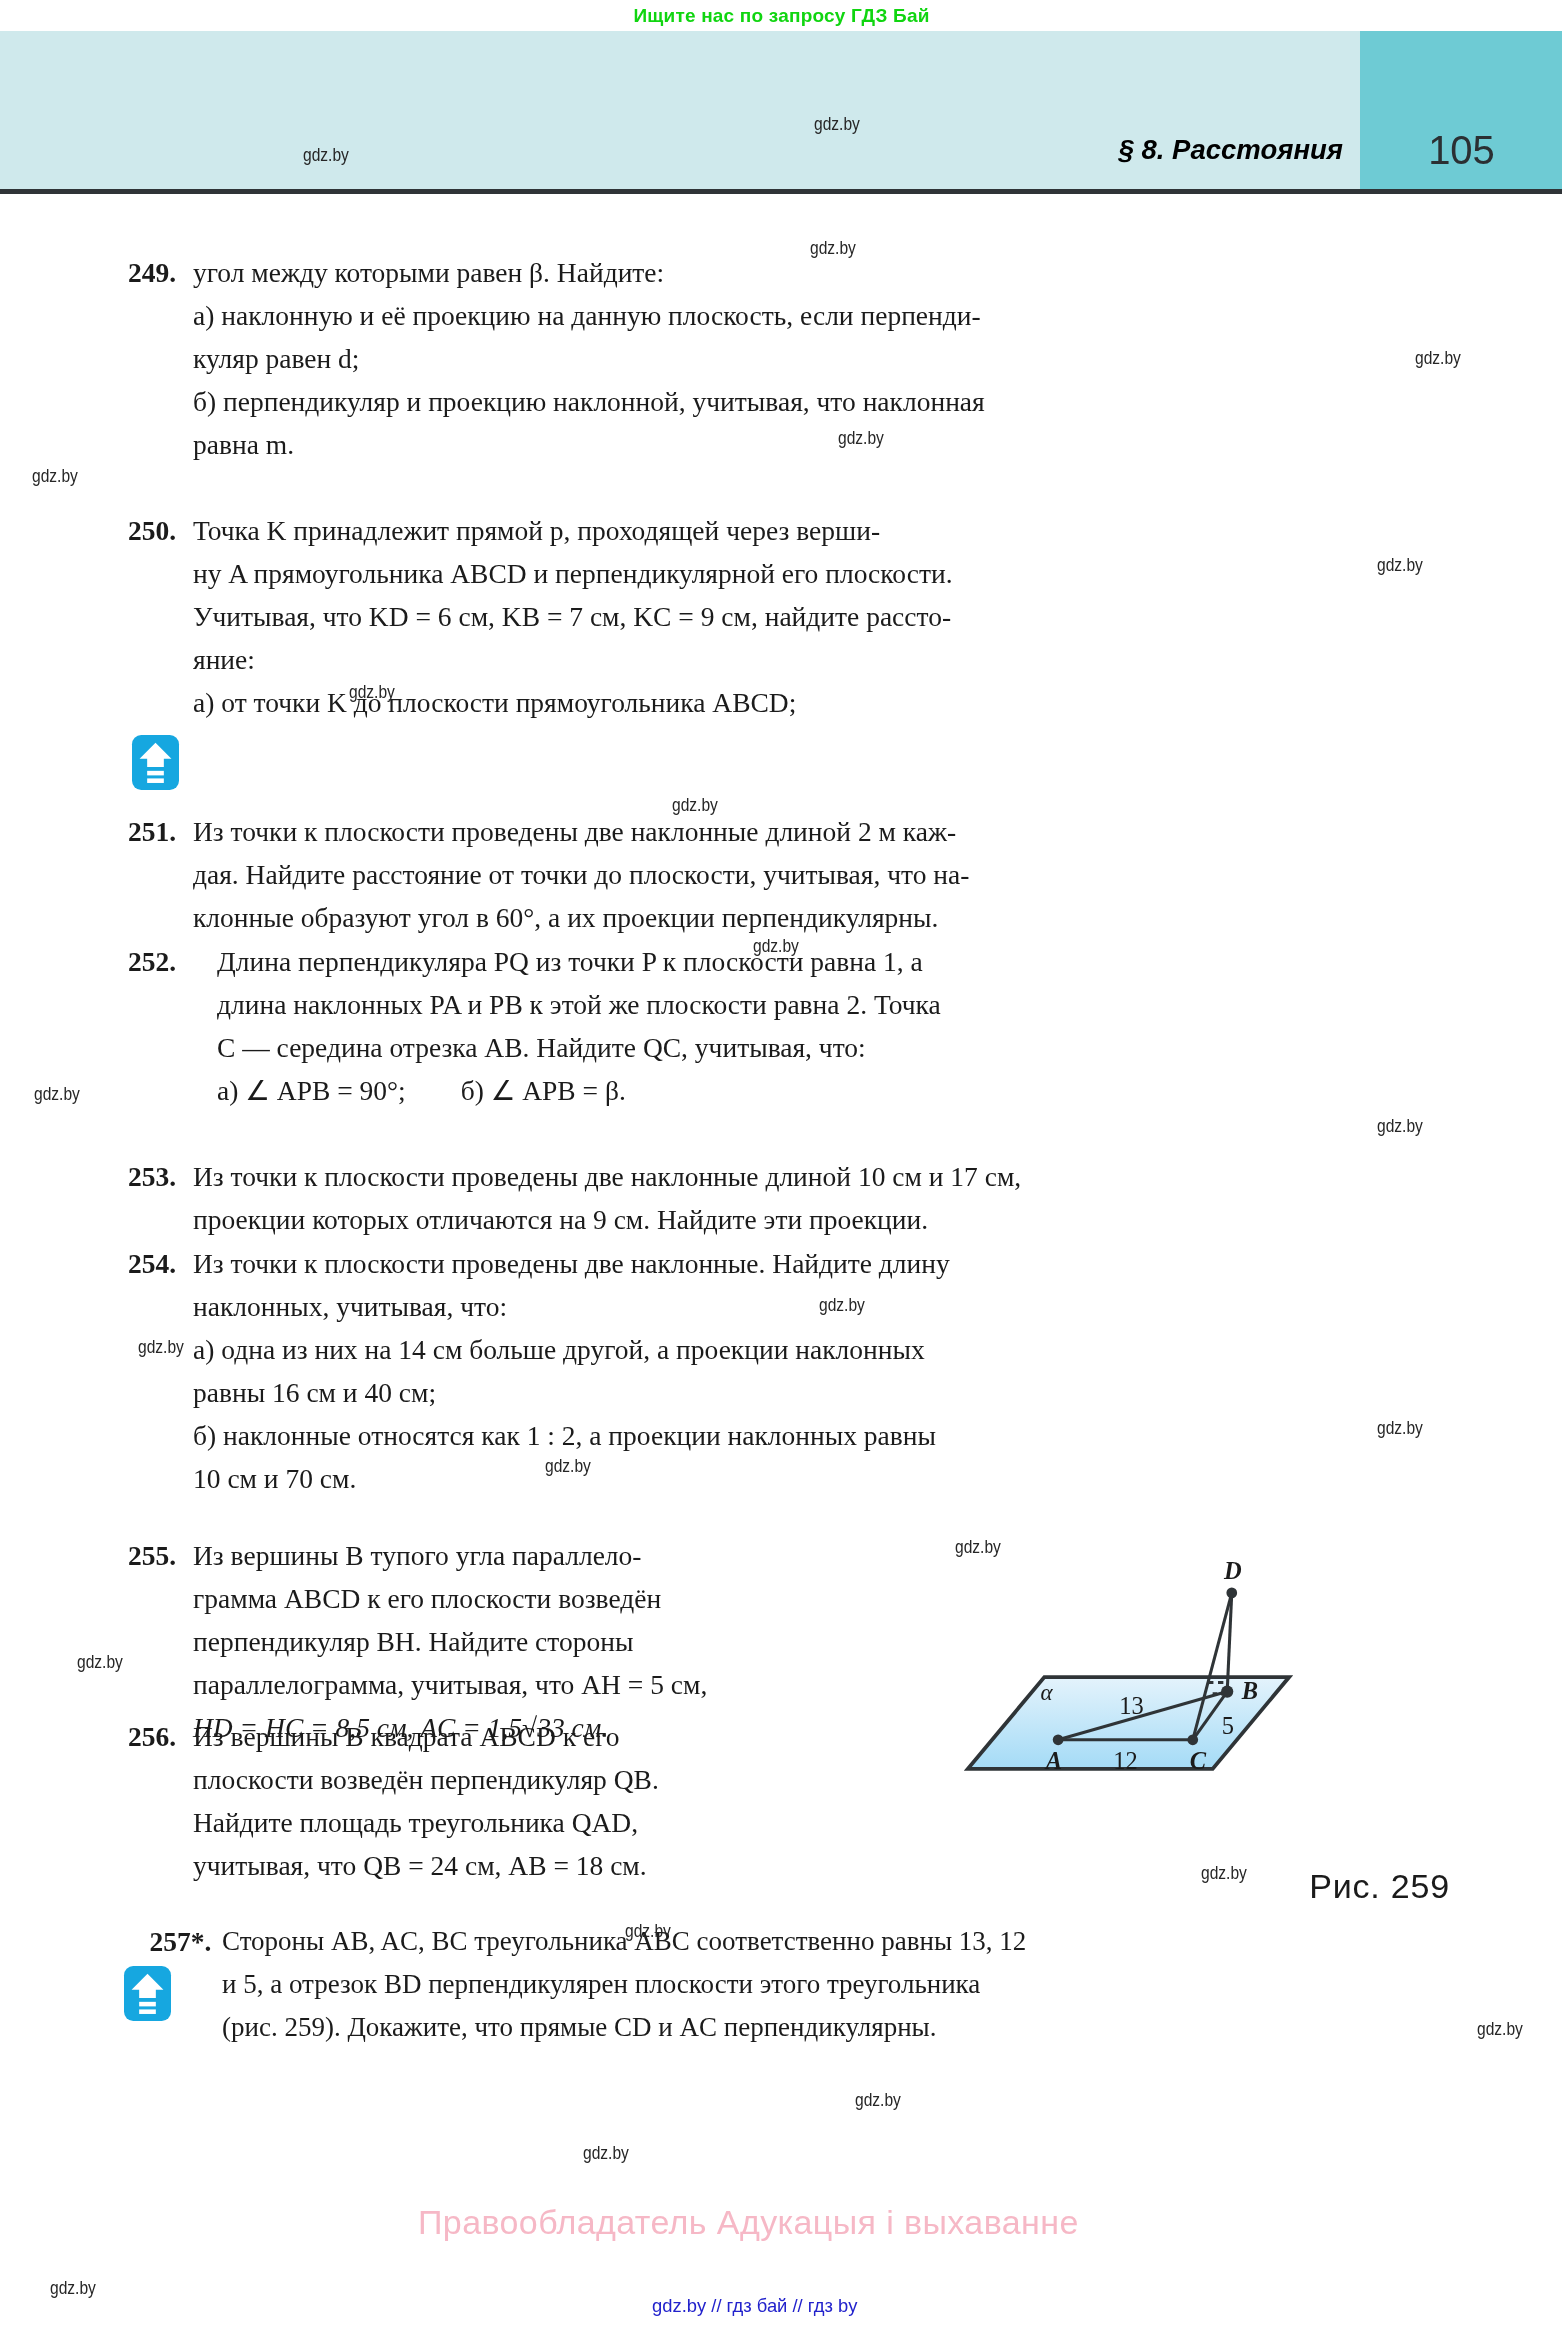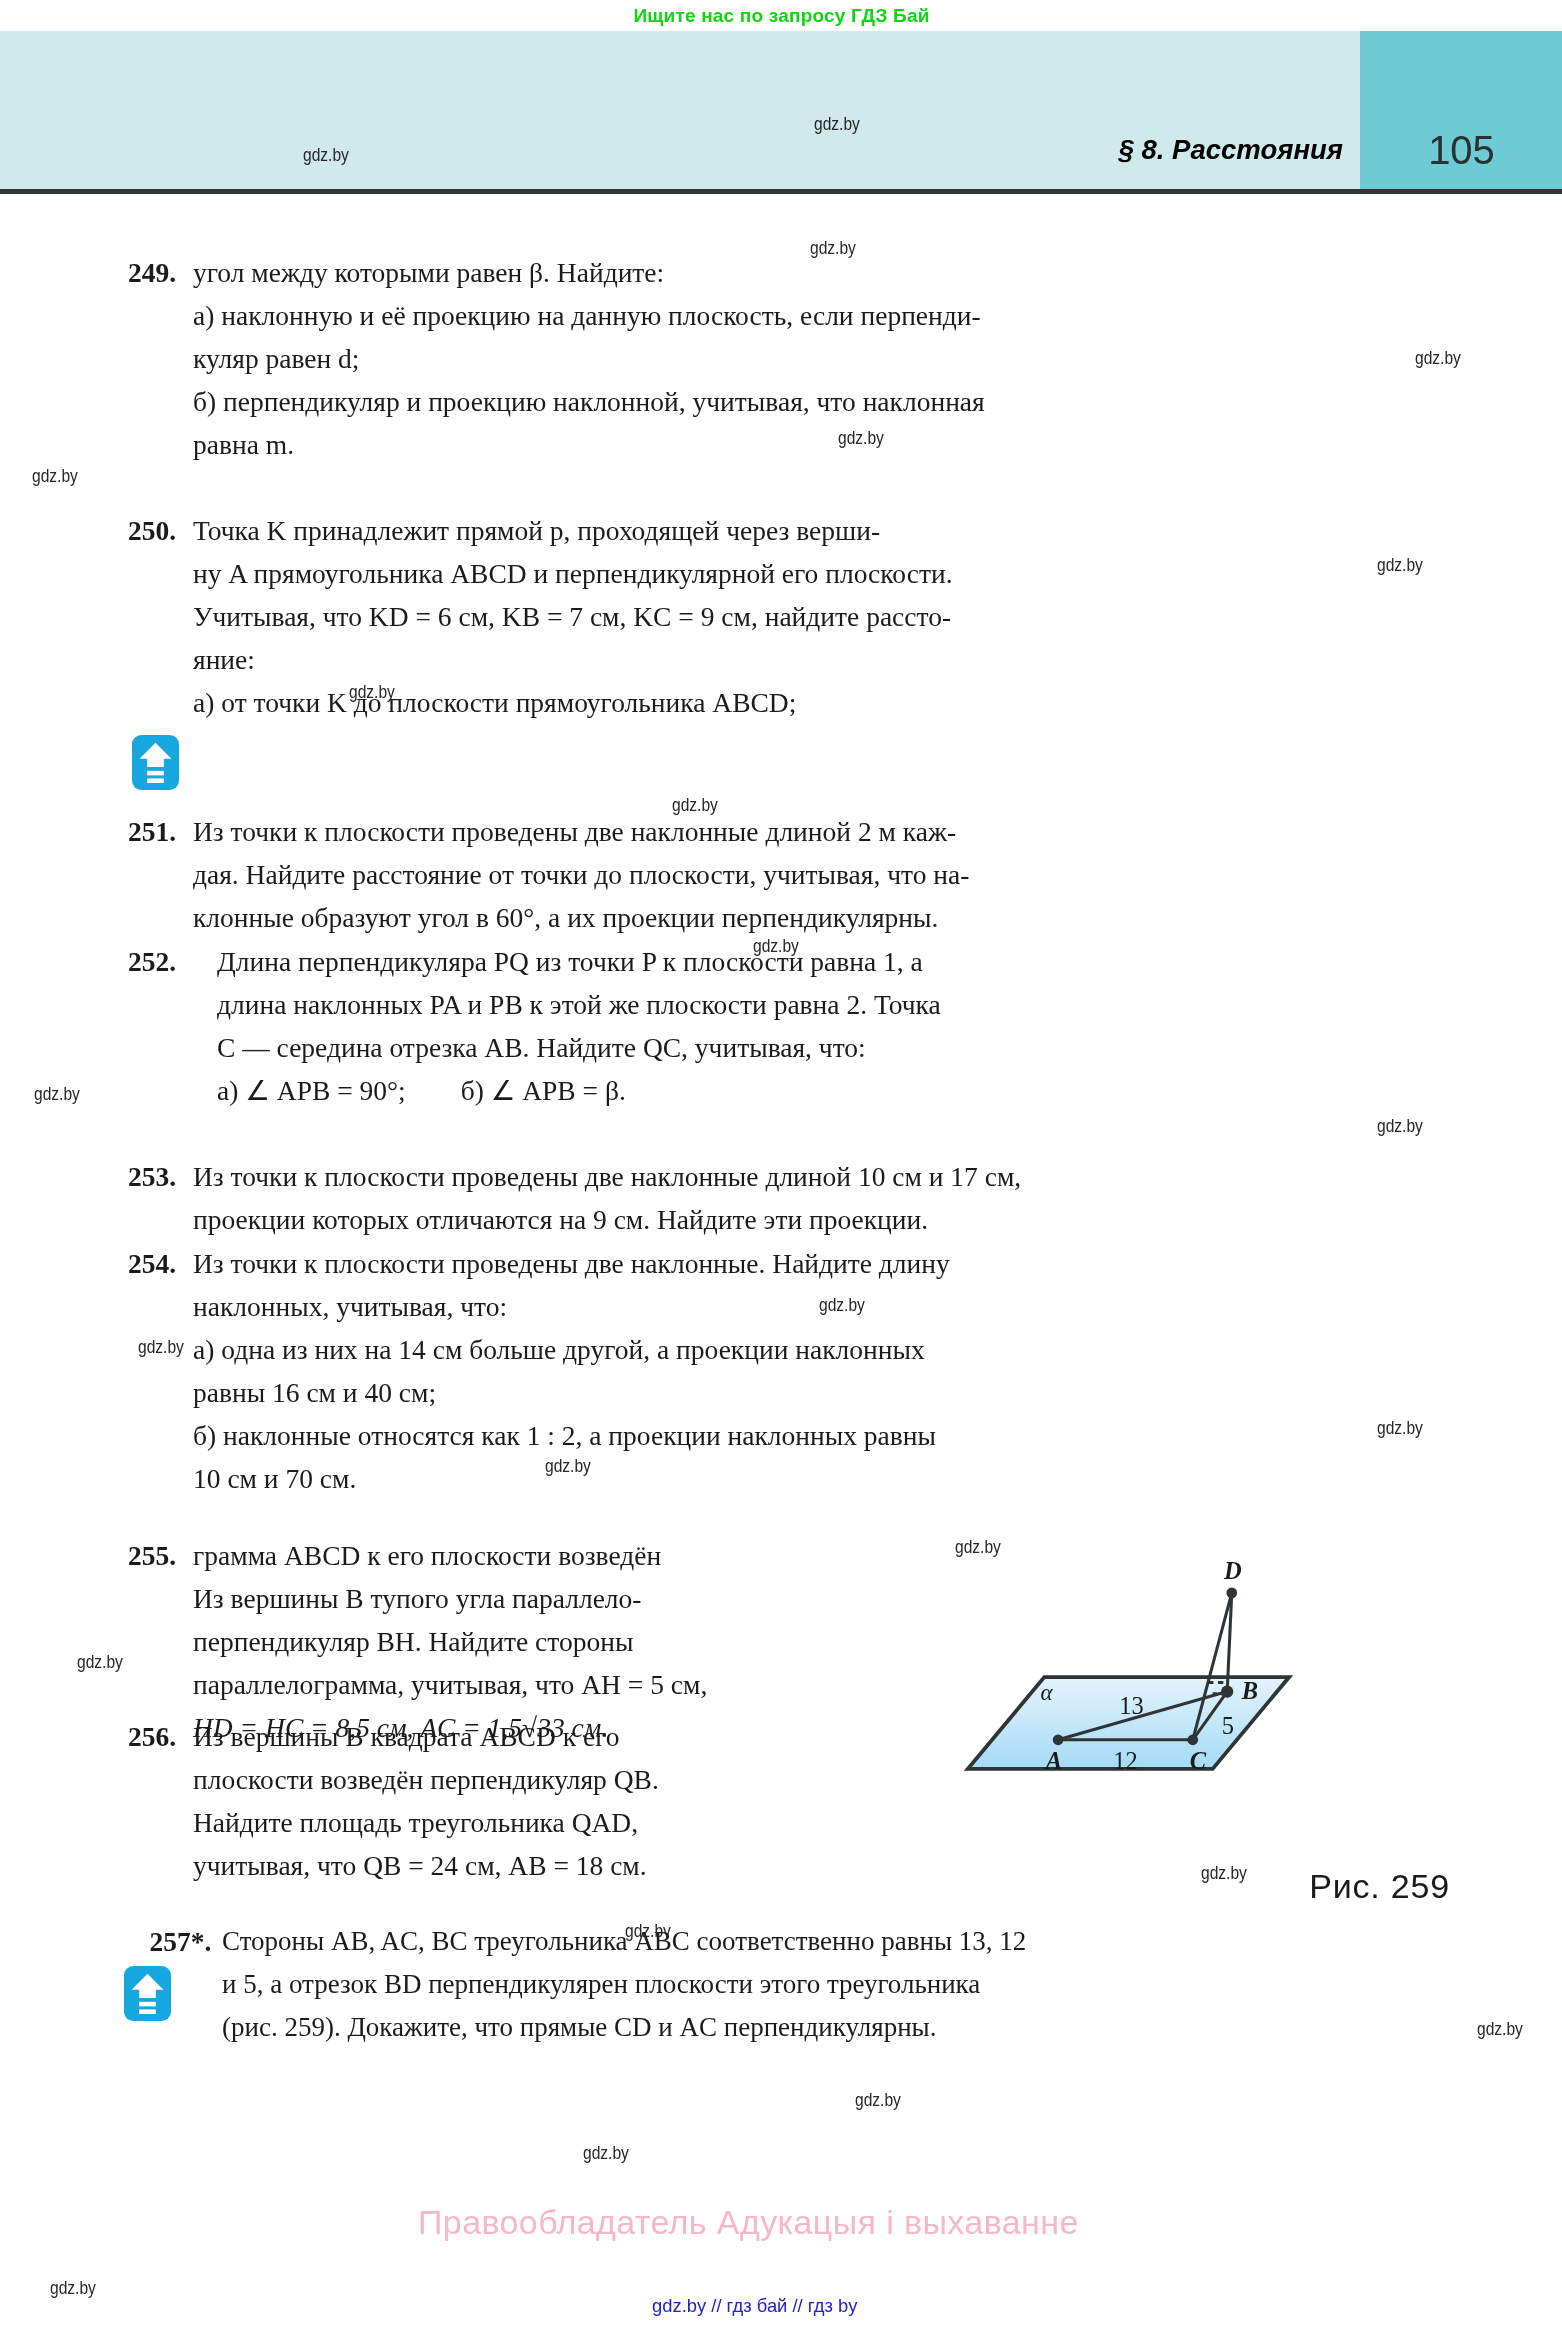--- a/index.html
+++ b/index.html
@@ -215,22 +215,22 @@
       <span class="ln">а) одна из них на 14 см больше другой, а проекции наклонных</span>
       <span class="ln">равны 16 см и 40 см;</span>
       <span class="ln">б) наклонные относятся как 1 : 2, а проекции наклонных равны</span>
       <span class="ln">10 см и 70 см.</span>
     </div>
   </div>
 
   <div class="prob" style="left:107px;top:1340px;width:765px;">
     <div class="prob-num">255.</div>
     <div class="prob-body" style="width:658px;">
+      <span class="ln">Из вершины B тупого угла параллело-</span>
       <span class="ln">грамма ABCD к его плоскости возведён</span>
-      <span class="ln">Из вершины B тупого угла параллело-</span>
       <span class="ln">перпендикуляр BH. Найдите стороны</span>
       <span class="ln">параллелограмма, учитывая, что AH = 5 см,</span>
       <span class="ln" style="font-style:italic;">HD = HC = 8,5 см, AC = 1,5√33 см.</span>
     </div>
   </div>
 
   <div class="prob" style="left:107px;top:1521px;width:765px;">
     <div class="prob-num">256.</div>
     <div class="prob-body" style="width:658px;">
       <span class="ln">Из вершины B квадрата ABCD к его</span>

